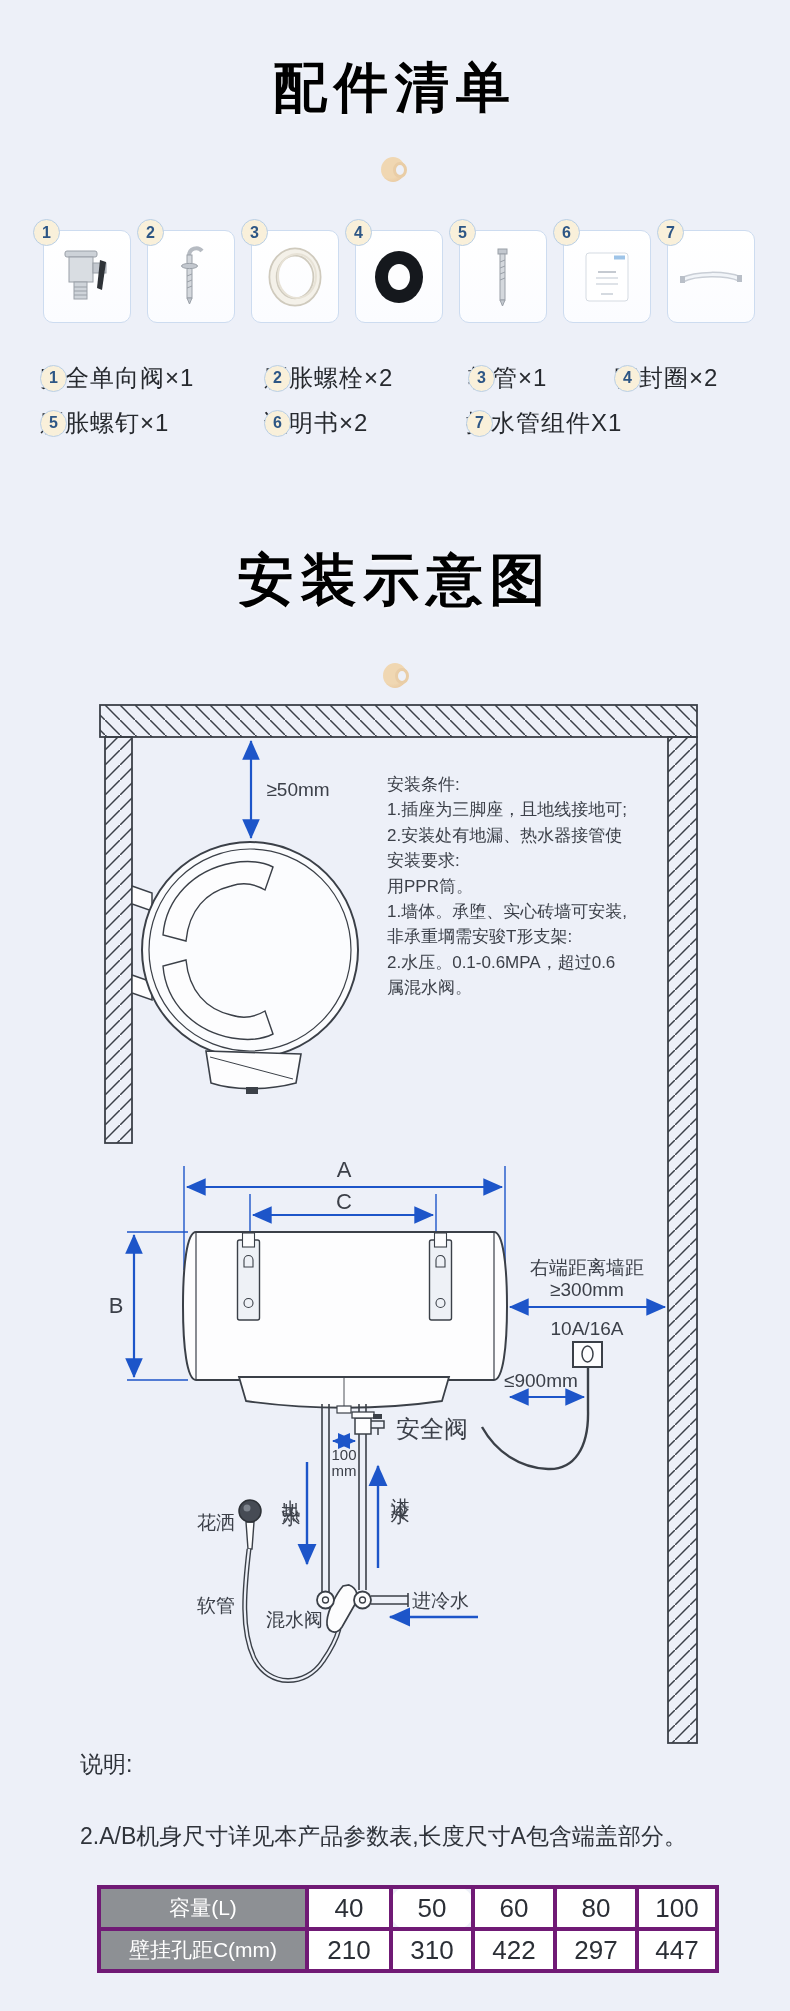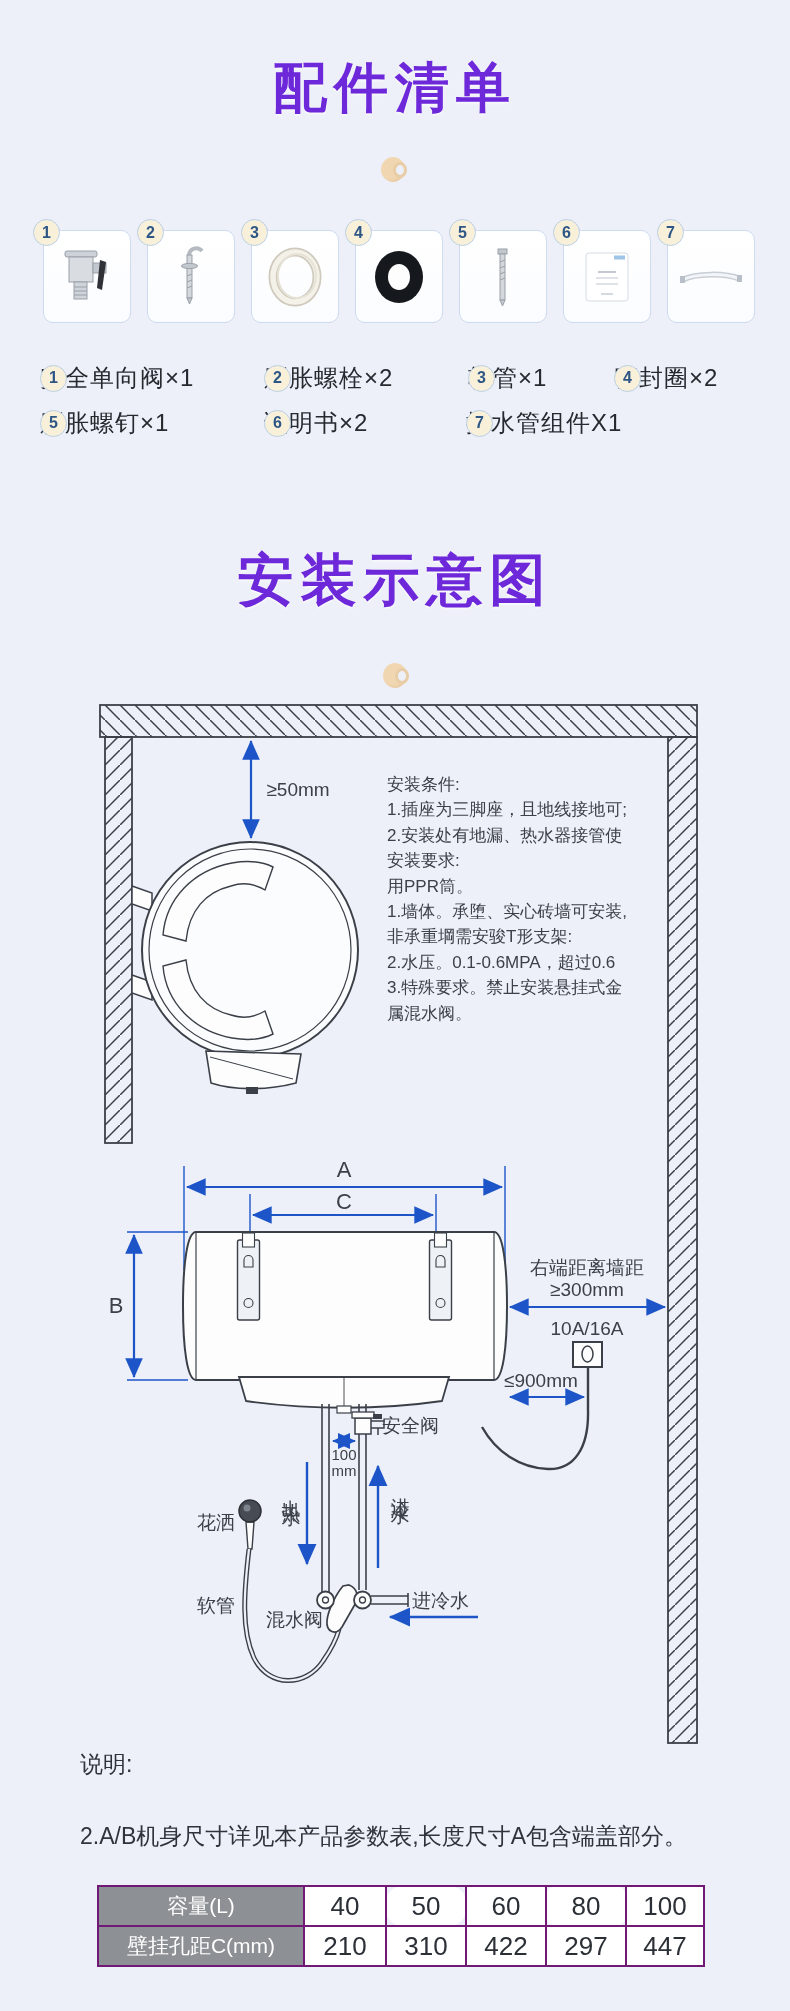--- a/index.html
+++ b/index.html
@@ -1,19 +1,19 @@
 <!DOCTYPE html>
 <html><head>
 <meta charset="utf-8">
 <style>
   html,body{margin:0;padding:0;}
   body{width:790px;font-family:"Liberation Sans","DejaVu Sans",sans-serif;}
   .page{position:relative;width:790px;height:2011px;background:#edf0f8;overflow:hidden;}
   .big-title{position:absolute;left:0;width:790px;text-align:center;
-    font-size:54px;font-weight:800;letter-spacing:7px;color:#6d28d9;
+    font-size:54px;font-weight:800;letter-spacing:7px;color:#000000;
     text-shadow:0 2px 2px rgba(255,255,255,.6);}
   .bead{position:absolute;width:27px;height:27px;}
   .bead .b1{position:absolute;left:0;top:0;width:24px;height:25px;border-radius:50%;
     background:radial-gradient(circle at 38% 35%,#f0d7b2 0 55%,#e3bf94 100%);}
   .bead .b2{position:absolute;left:12px;top:5px;width:14px;height:16px;border-radius:50%;
     background:#edf0f8;border:3px solid #e9cda6;box-sizing:border-box;}
   
   .cards{position:absolute;left:43px;top:230px;display:flex;gap:16px;}
   .card{position:relative;width:88px;height:93px;border:1.5px solid #cddcf0;border-radius:10px;
     background:linear-gradient(180deg,#ffffff 0%,#fbfcff 100%);box-sizing:border-box;
@@ -29,21 +29,21 @@
   .dtext{position:absolute;color:#3c4049;white-space:nowrap;}
   .ctr{text-align:center;}
   .vtext{writing-mode:vertical-rl;text-orientation:upright;letter-spacing:4px;}
   .cond{position:absolute;left:387px;top:772px;width:296px;font-size:17px;line-height:25.4px;
     color:#3c4049;}
   .cond div{white-space:nowrap;}
   
   .note{position:absolute;left:80px;color:#2f333a;font-size:23px;white-space:nowrap;}
   
   .spec{position:absolute;left:97px;top:1885px;border-collapse:collapse;table-layout:fixed;}
-  .spec td{border:2px solid #701a75;text-align:center;vertical-align:middle;height:38px;padding:0;}
+  .spec td{border:4px solid #701a75;text-align:center;vertical-align:middle;height:38px;padding:0;}
   .spec td.hd{background:#8d9094;color:#ffffff;font-size:21px;width:204px;}
   .spec td.val{background:#ffffff;color:#2b2f36;font-size:26px;}
 </style>
 </head>
 <body>
 
 <div class="page">
 
   <div class="big-title" style="top:52px;">配件清单</div>
   <div class="bead" style="left:381px;top:157px;">
@@ -280,34 +280,33 @@
 
   <div class="cond">
     <div>安装条件:</div>
     <div>1.插座为三脚座，且地线接地可;</div>
     <div>2.安装处有地漏、热水器接管使</div>
     <div>安装要求:</div>
     <div>用PPR筒。</div>
     <div>1.墙体。承堕、实心砖墙可安装,</div>
     <div>非承重堈需安骏T形支架:</div>
     <div>2.水压。0.1-0.6MPA，超过0.6</div>
-    <div>3.特殊要求。禁止安装悬挂式金</div>
     <div>属混水阀。</div>
   </div>
 
   <div class="dtext ctr" style="left:324px;top:1157px;width:40px;font-size:22px;">A</div>
   <div class="dtext ctr" style="left:324px;top:1189px;width:40px;font-size:22px;">C</div>
   <div class="dtext ctr" style="left:101px;top:1293px;width:30px;font-size:22px;">B</div>
 
   <div class="dtext ctr" style="left:526px;top:1255px;width:122px;font-size:19px;">右端距离墙距</div>
   <div class="dtext ctr" style="left:526px;top:1279px;width:122px;font-size:19px;">≥300mm</div>
   <div class="dtext ctr" style="left:526px;top:1318px;width:122px;font-size:19px;">10A/16A</div>
   <div class="dtext" style="left:504px;top:1370px;font-size:19px;">≤900mm</div>
 
-  <div class="dtext" style="left:382px;top:1413px;font-size:19px;">安全阀</div>
+  <div class="dtext" style="left:396px;top:1413px;font-size:24px;">安全阀</div>
   <div class="dtext ctr" style="left:329px;top:1446px;width:30px;font-size:15px;">100</div>
   <div class="dtext ctr" style="left:329px;top:1462px;width:30px;font-size:15px;">mm</div>
 
   <div class="dtext vtext" style="left:278px;top:1484px;font-size:19px;">出热水</div>
   <div class="dtext vtext" style="left:387px;top:1482px;font-size:19px;">进冷水</div>
 
   <div class="dtext" style="left:197px;top:1510px;font-size:19px;">花洒</div>
   <div class="dtext" style="left:197px;top:1575px;font-size:19px;margin-top:18px;">软管</div>
   <div class="dtext" style="left:266px;top:1607px;font-size:19px;">混水阀</div>
   <div class="dtext" style="left:412px;top:1588px;font-size:19px;">进冷水</div>

